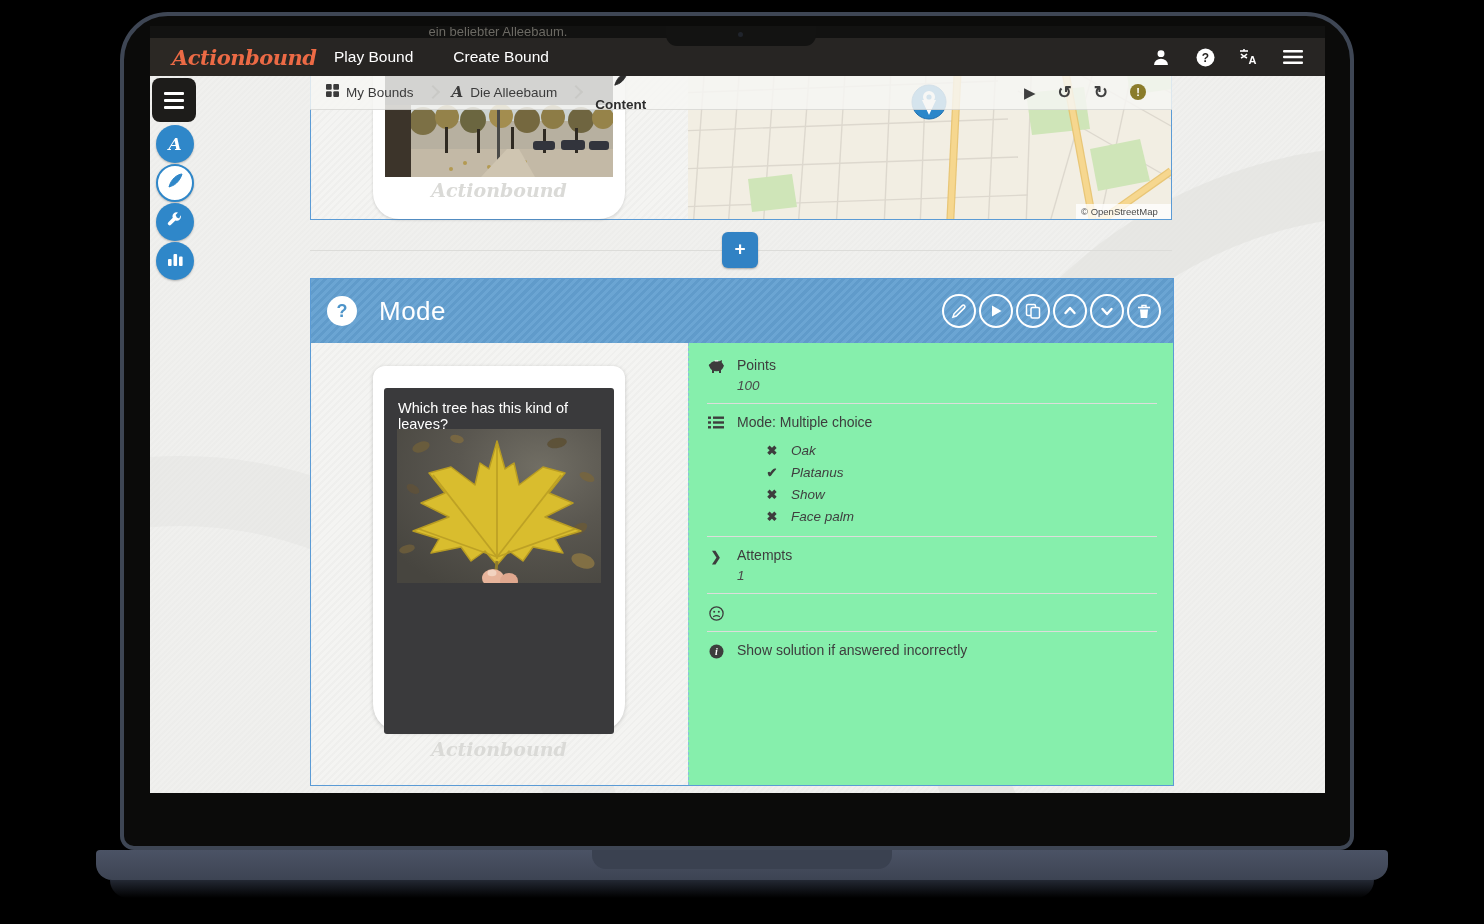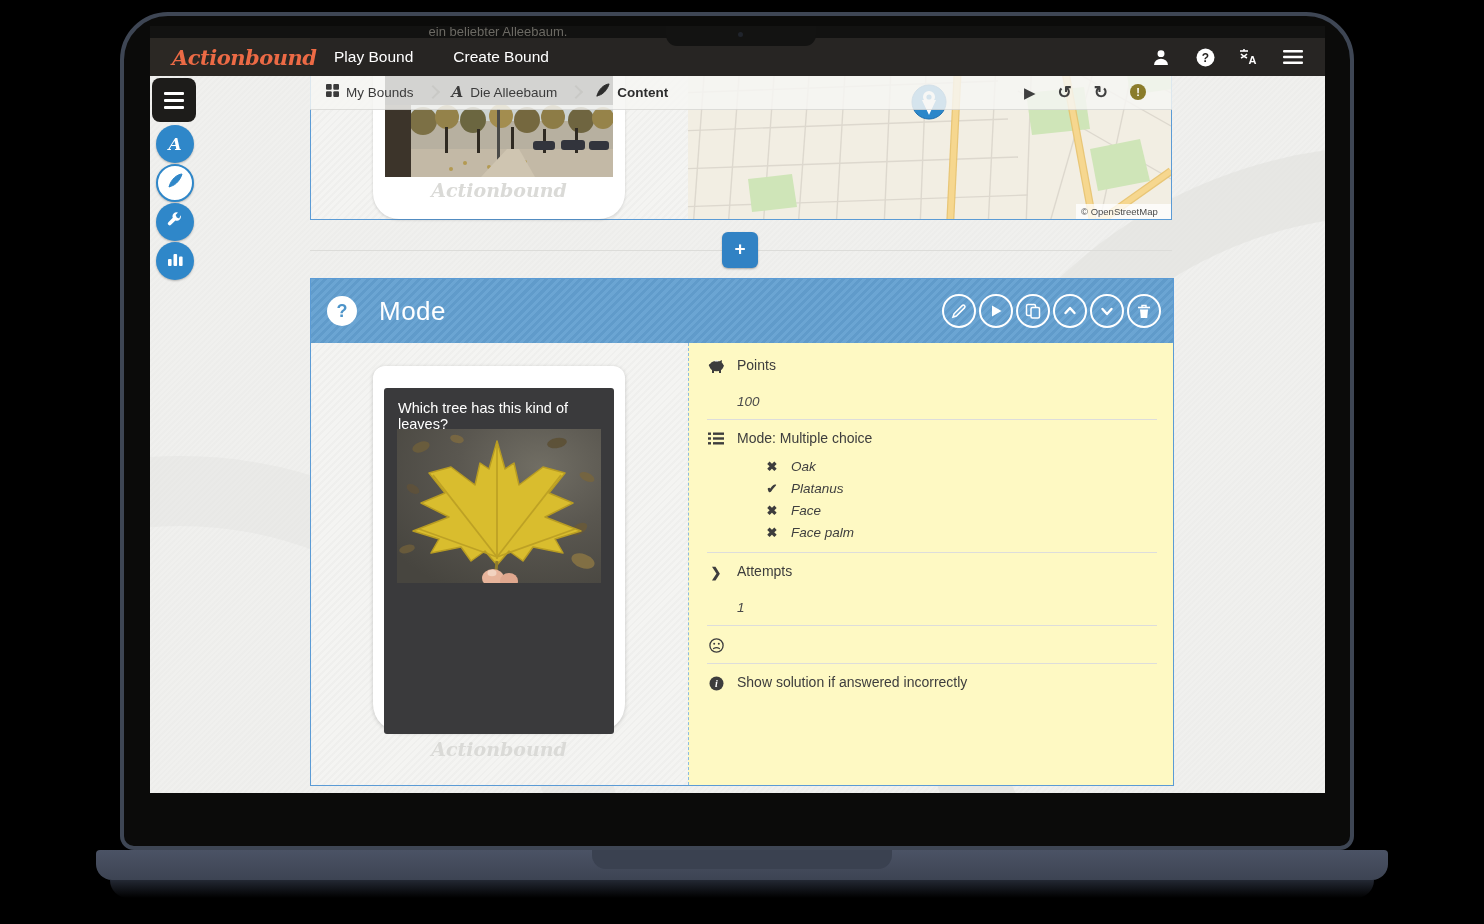--- a/index.html
+++ b/index.html
@@ -35,21 +35,21 @@
     font-size:21px;color:#ec6a45;letter-spacing:-.5px;}
   .nav-tab{color:#fff;font-size:15.5px;margin-left:24px;cursor:pointer;}
   .nav-tab.second{margin-left:40px;}
   #nav-icons{margin-left:auto;display:flex;align-items:center;gap:24px;padding-right:22px;}
   .nav-ico{width:20px;height:20px;display:flex;align-items:center;justify-content:center;}
 
   
   #crumbbar{left:160px;top:49px;width:862px;height:35px;background:rgba(246,246,243,.84);
     border-bottom:1px solid rgba(0,0,0,.10);z-index:30;display:flex;align-items:center;box-sizing:border-box;}
   .crumb{display:flex;align-items:center;gap:7px;color:#3b3b3b;font-size:13.5px;}
-  .crumb.bold{font-weight:bold;color:#2d2d2d;}
+  .crumb.bold{font-weight:bold;color:#2d2d2d;flex-direction:column;}
   .crumb-sep{width:8px;height:8px;border-top:2px solid #c9c9c6;border-right:2px solid #c9c9c6;
     transform:rotate(45deg);margin:0 14px;}
   #crumb-tools{margin-left:auto;display:flex;align-items:center;gap:22px;padding-right:26px;}
   .tool-glyph{font-size:15px;color:#3f3f3f;line-height:1;}
   #warn-badge{width:16px;height:16px;border-radius:50%;background:#8a7c2a;color:#fff;
     font-size:11px;font-weight:bold;text-align:center;line-height:16px;}
 
   
   #side-menu-btn{left:2px;top:52px;width:44px;height:44px;background:#1d1c1a;border-radius:8px;
     z-index:45;display:flex;align-items:center;justify-content:center;flex-direction:column;gap:4px;}
@@ -93,26 +93,26 @@
   #quiz-left{left:0;top:64px;width:377px;height:442px;background:#f4f4f2;
     background-image:repeating-linear-gradient(135deg,rgba(0,0,0,.02) 0 2px,rgba(255,255,255,0) 2px 5px);}
   #phone2{left:62px;top:23px;width:252px;height:366px;background:#fff;border-radius:12px 12px 28px 28px;
     box-shadow:0 1px 4px rgba(0,0,0,.18);}
   #screen2{left:11px;top:22px;width:230px;height:346px;background:#3a3a3c;border-radius:3px;overflow:hidden;}
   #question-text{left:14px;top:12px;width:200px;color:#fff;font-size:14.5px;}
   #leaf-photo{left:13px;top:41px;width:204px;height:154px;}
   #watermark2{left:0;top:372px;width:252px;text-align:center;font-family:"DejaVu Serif",serif;
     font-style:italic;font-weight:bold;font-size:19px;color:#dadad7;}
 
-  #quiz-right{left:377px;top:64px;width:485px;height:442px;background:#fef9c3;
+  #quiz-right{left:377px;top:64px;width:485px;height:442px;background:#86efac;
     border-left:1px dashed #8cbbdf;box-sizing:border-box;padding:14px 16px 0 18px;}
   .d-row{display:flex;align-items:flex-start;gap:12px;}
   .d-ico{width:18px;display:flex;justify-content:center;padding-top:2px;flex:none;}
   .d-label{font-size:14px;color:#3d3d3d;line-height:1.25;}
-  .d-value{font-size:13.5px;color:#4a4a4a;font-style:italic;margin-top:19px;}
+  .d-value{font-size:13.5px;color:#4a4a4a;font-style:italic;margin-top:3px;}
   .d-div{border:none;border-top:1px solid #dddddb;margin:10px 0;}
   .answers{margin:12px 0 2px 28px;display:flex;flex-direction:column;gap:7px;}
   .ans-row{display:flex;align-items:center;gap:12px;}
   .ans-mark{width:14px;font-size:13px;color:#3d3d3d;font-weight:bold;text-align:center;}
   .ans-label{font-size:13.5px;font-style:italic;color:#3f3f3f;}
   .chev-right{font-weight:bold;color:#3d3d3d;font-size:13px;}
 </style>
 </head>
 <body>
 
@@ -471,21 +471,21 @@
             <div class="ans-row">
               <span class="ans-mark">✖</span>
               <span class="ans-label">Oak</span>
             </div>
             <div class="ans-row">
               <span class="ans-mark">✔</span>
               <span class="ans-label">Platanus</span>
             </div>
             <div class="ans-row">
               <span class="ans-mark">✖</span>
-              <span class="ans-label">Face</span>
+              <span class="ans-label">Show</span>
             </div>
             <div class="ans-row">
               <span class="ans-mark">✖</span>
               <span class="ans-label">Face palm</span>
             </div>
           </div>
         </div>
       </div>
       <hr class="d-div">
       <div class="d-row">

